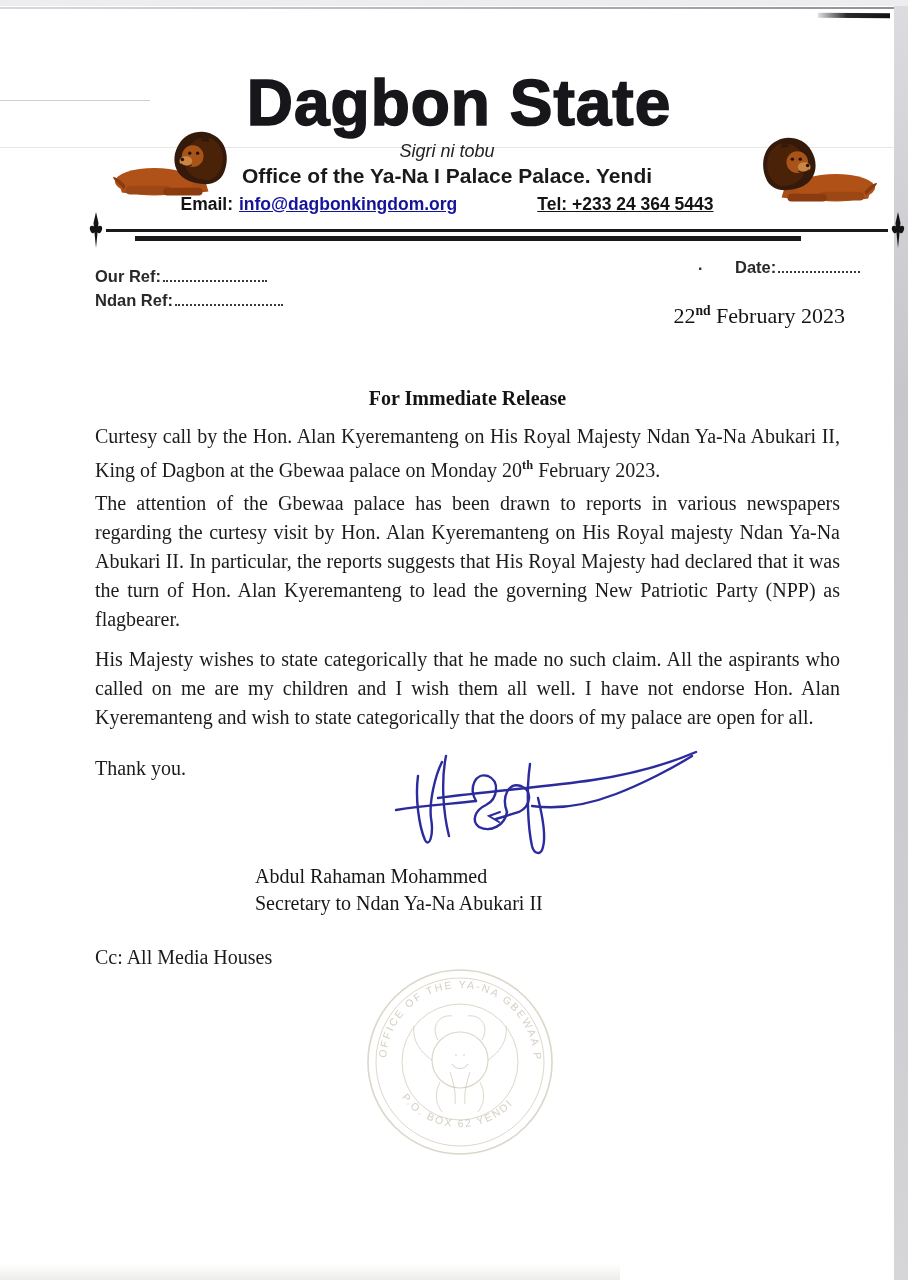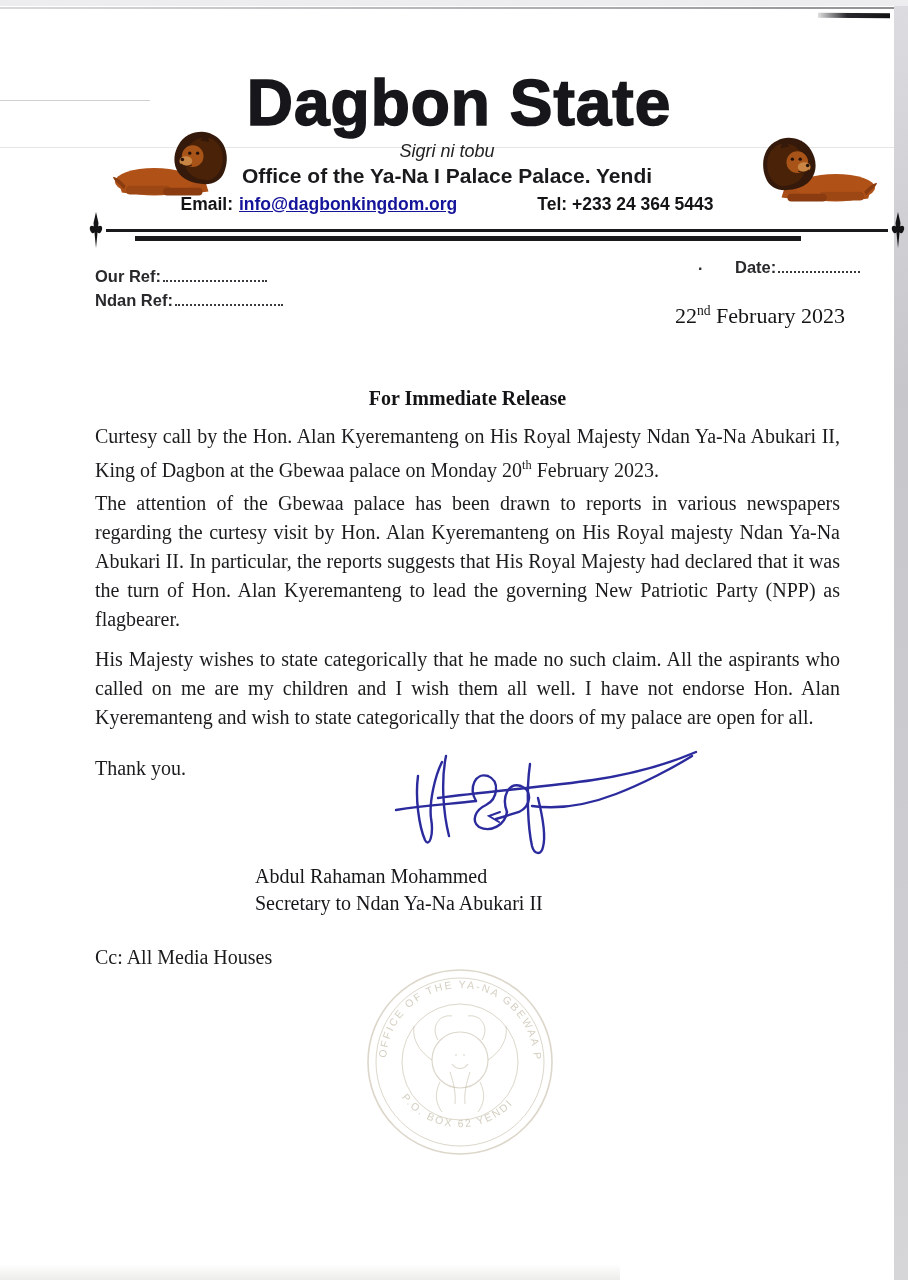--- a/index.html
+++ b/index.html
@@ -31,21 +31,21 @@
     font-size:64px;letter-spacing:1px;color:#17171b;padding-left:12px;
     -webkit-text-stroke:1.6px #17171b;
   }
   .lh-motto{position:absolute;top:141px;left:0;width:894px;text-align:center;
     font-family:"Liberation Sans",sans-serif;font-style:italic;font-size:18px;color:#222;}
   .lh-office{position:absolute;top:164px;left:0;width:894px;text-align:center;
     font-family:"Liberation Sans",sans-serif;font-weight:bold;font-size:21px;color:#1a1a1d;}
   .lh-contact{position:absolute;top:194px;left:0;width:894px;text-align:center;
     font-family:"Liberation Sans",sans-serif;font-weight:bold;font-size:17.5px;color:#141417;}
   .lh-contact .email-addr{color:#14149b;text-decoration:underline;margin-left:6px;}
-  .lh-contact .tel{margin-left:80px;}
+  .lh-contact .tel{margin-left:80px;text-decoration:underline;}
   .lion{position:absolute;width:128px;height:90px;}
   .lion-left{top:120px;left:110px;}
   .lion-right{top:126px;left:752px;transform:scaleX(-1);}
 
   
   .rule-thin{position:absolute;top:229px;left:106px;width:782px;height:2.5px;background:#1a1a1c;}
   .rule-thick{position:absolute;top:236px;left:135px;width:666px;height:5px;background:#1a1a1c;}
   .finial{position:absolute;top:212px;width:16px;height:36px;}
   .finial-left{left:88px;}
   .finial-right{left:890px;}
@@ -53,21 +53,21 @@
   
   .refs{position:absolute;top:267px;left:95px;
     font-family:"Liberation Sans",sans-serif;font-weight:bold;font-size:16.5px;color:#29292c;}
   .ref-row{height:24px;}
   .leader{display:inline-block;border-bottom:2px dotted #3a3a3e;height:13px;vertical-align:baseline;margin-left:2px;}
   .stray-mark{position:absolute;top:256px;left:698px;
     font-family:"Liberation Sans",sans-serif;font-weight:bold;font-size:16px;color:#2a2a2e;}
   .date-label{position:absolute;top:258px;left:735px;
     font-family:"Liberation Sans",sans-serif;font-weight:bold;font-size:16.5px;color:#29292c;}
   .date-line{position:absolute;top:303px;left:0;width:845px;text-align:right;font-size:22px;color:#141416;}
-  sup{font-size:.62em;}
+  sup{font-size:.62em;font-weight:bold;}
 
   
   .release-heading{position:absolute;top:387px;left:95px;width:745px;text-align:center;
     font-weight:bold;font-size:20px;color:#141416;}
   .para{position:absolute;left:95px;width:745px;text-align:justify;
     font-size:20px;line-height:29px;color:#1c1c1e;}
   .p1{top:422px;}
   .p2{top:489px;}
   .p3{top:645px;}
   .closing{position:absolute;top:757px;left:95px;font-size:20px;color:#1c1c1e;}

